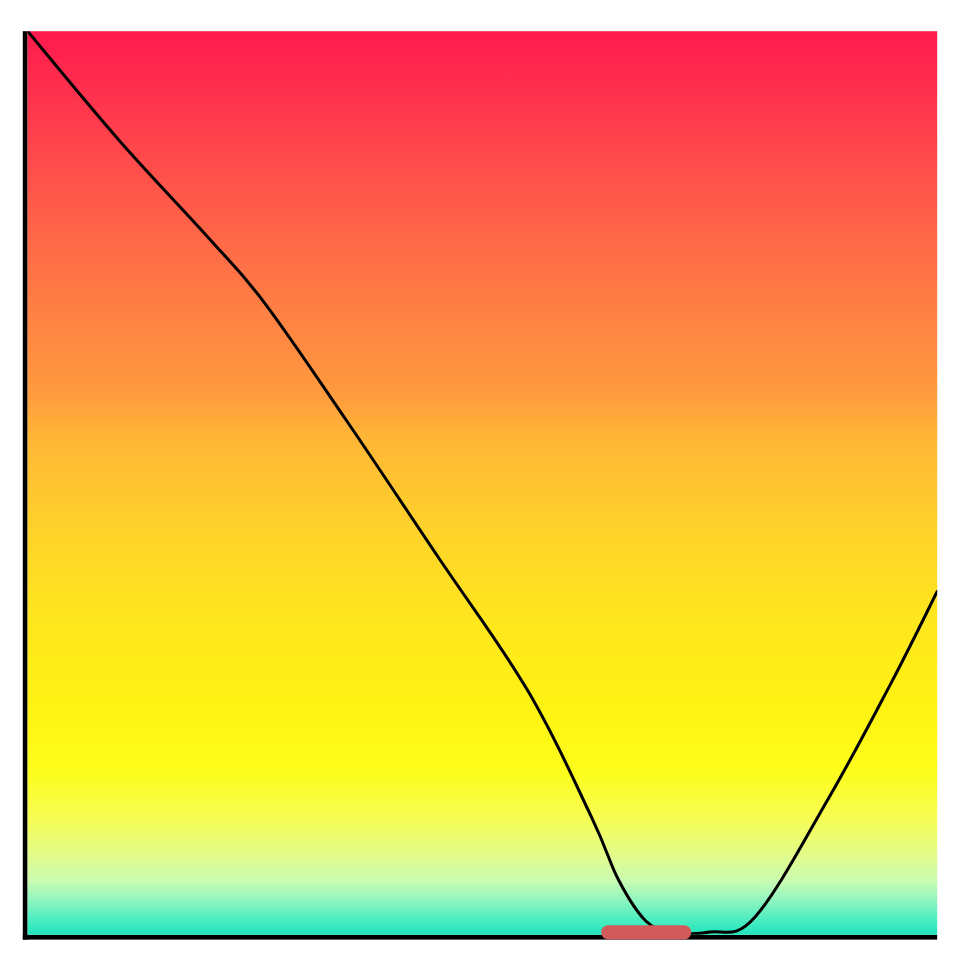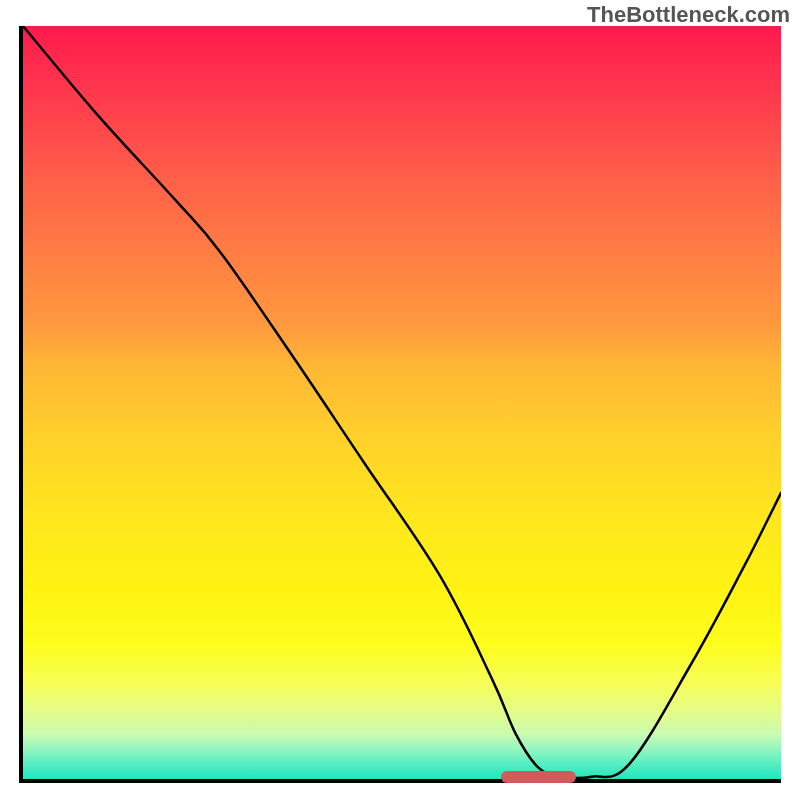--- a/index.html
+++ b/index.html
@@ -72,21 +72,20 @@
     position: absolute;
     height: 12px;
     border-radius: 6px;
     background: #d25a5a;
   }
 </style>
 </head>
 <body>
 
 <div class="chart-wrap">
-  <div class="watermark">TheBottleneck.com</div>
   <div class="plot-area">
     <div class="gradient-bg"></div>
     <svg class="curve" viewBox="0 0 758 753" preserveAspectRatio="none">
       <path d="M 0.0 0.0 C 13.6 16.3, 48.5 59.2, 75.8 90.4 C 103.1 121.5, 129.8 148.8, 151.6 173.2 C 173.4 197.6, 176.6 198.8, 197.1 225.9 C 217.5 253.0, 239.4 285.8, 265.3 323.8 C 291.2 361.7, 313.8 396.1, 341.1 436.7 C 368.4 477.4, 393.7 510.4, 416.9 549.7 C 440.1 589.0, 456.3 626.6, 470.0 655.1 C 483.6 683.6, 484.5 692.2, 492.7 707.8 C 500.9 723.4, 507.3 734.0, 515.4 741.7 C 523.6 749.4, 528.6 749.1, 538.2 750.7 C 547.7 752.4, 556.2 753.0, 568.5 750.7 C 580.8 748.4, 588.7 757.9, 606.4 737.9 C 624.1 718.0, 646.6 675.3, 667.0 640.0 C 687.5 604.8, 703.7 573.3, 720.1 542.2 C 736.5 511.0, 751.2 480.4, 758.0 466.9" fill="none" stroke="#000000" stroke-width="2.5" stroke-linejoin="round" stroke-linecap="round"></path>
     </svg>
     <div class="marker" style="left: 477.54px; width: 75.8px; top: 744.741px;"></div>
   </div>
 </div>
 
 </body></html>

